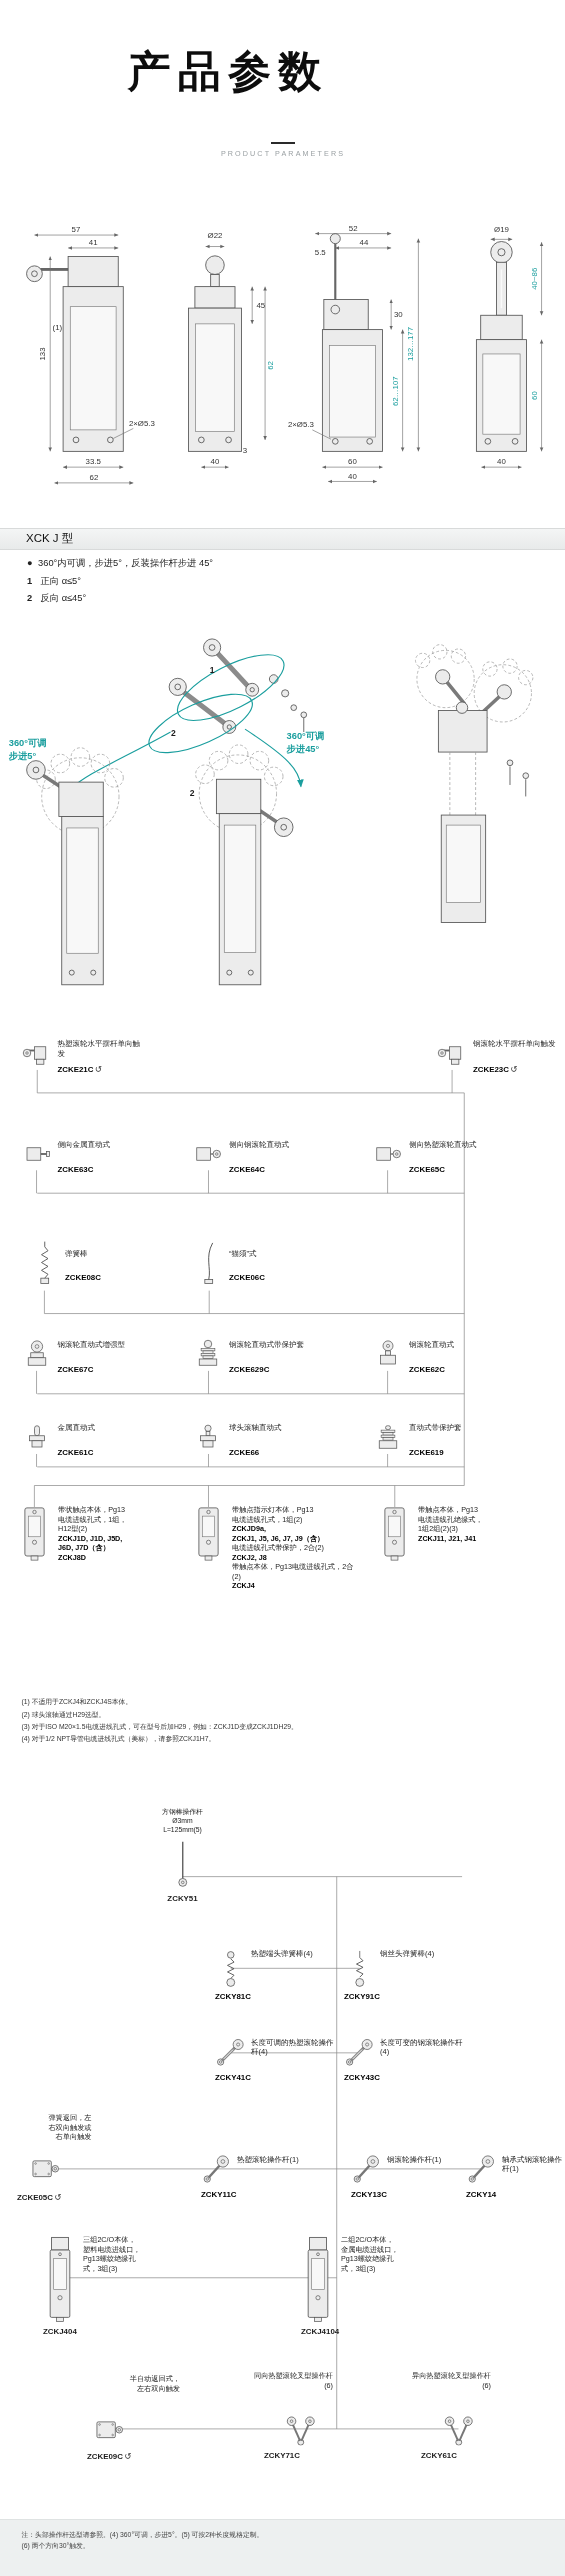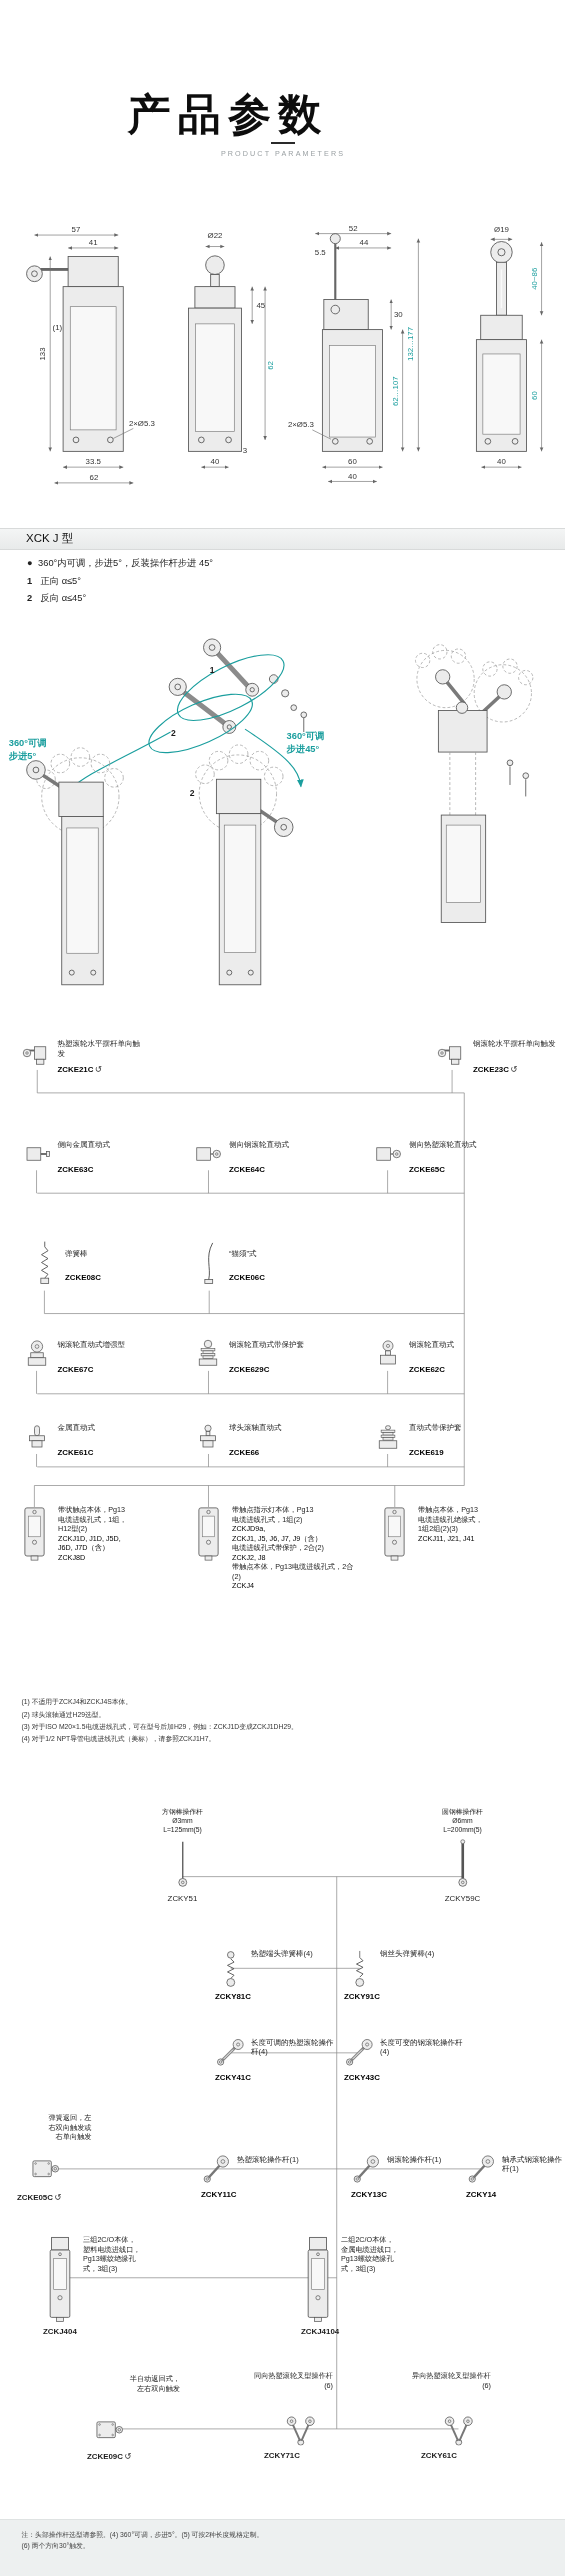--- a/index.html
+++ b/index.html
@@ -1,19 +1,19 @@
 <!DOCTYPE html>
 <html style="font-size:11.5px"><head>
 <meta charset="utf-8">
 <title>产品参数</title>
 <style>
   html,body{margin:0;padding:0;background:#fff;}
   body{font-family:"Liberation Sans","DejaVu Sans",sans-serif;color:#1c1c1c;}
   #page{position:relative;width:566px;height:2576px;background:#fff;overflow:hidden;margin:0 auto;}
-  .page-title{position:absolute;top:43px;left:0;width:456px;text-align:center;font-size:43px;font-weight:900;letter-spacing:7.2px;color:#0d0d0d;margin-top:43px;}
+  .page-title{position:absolute;top:43px;left:0;width:456px;text-align:center;font-size:43px;font-weight:900;letter-spacing:7.2px;color:#0d0d0d;}
   .title-rule{position:absolute;top:142px;left:271px;width:24px;height:2.1px;background:#2a2a2a;}
   .page-subtitle{position:absolute;top:149px;left:0;width:566px;text-align:center;font-size:7.2px;letter-spacing:2.1px;color:#9aa0a3;}
   .sec{position:absolute;left:0;}
   .xbar{position:absolute;top:528px;left:0;width:566px;height:20px;background:linear-gradient(#f4f5f5,#e8eaea);border-top:0.7px solid #d8dada;border-bottom:0.7px solid #d8dada;}
   .xbar .xh{position:absolute;left:26px;top:0;line-height:18.6px;font-size:11.5px;font-weight:normal;color:#111;}
   .bullets{position:absolute;left:27px;font-size:9.3px;color:#222;white-space:nowrap;}
   .bdot{color:#222;margin-right:2.9px;}
   .bnum{display:inline-block;font-weight:bold;margin-right:5.7px;}
   
   .sf{fill:#ececec;stroke:#555;stroke-width:1.2;}
@@ -36,25 +36,25 @@
   .pitem .ic{position:absolute;left:0;top:0;width:30px;height:30px;}
   .ic-tall{width:31.5px !important;height:47px !important;}
   .ic-med{width:31.5px !important;height:40px !important;}
   .pitem .lb{position:absolute;left:36px;top:0.7px;width:87px;font-size:7.5px;line-height:1.28;}
   .pitem .cd{position:absolute;left:36px;top:26px;font-size:7.9px;font-weight:bold;color:#000;white-space:nowrap;}
   .rot{font-weight:normal;font-size:8.6px;color:#333;margin-left:1.4px;}
   .bblock{position:absolute;width:170px;}
   .bblock .icb{position:absolute;left:0;top:1.4px;width:33px;height:56px;}
   .icb-tall{width:34px !important;height:87px !important;}
   .bblock .tx{position:absolute;left:40px;top:0;width:128px;font-size:7.2px;line-height:1.32;}
-  .cd2{font-weight:normal;color:#000;}
+  .cd2{font-weight:bold;color:#000;}
   .cdu{position:absolute;left:0;top:92px;font-size:7.9px;font-weight:bold;white-space:nowrap;}
   .ritem{position:absolute;width:79px;text-align:center;font-size:6.8px;line-height:1.3;}
   .ritem .icr{display:block;width:31.5px;height:54px;margin:2.9px auto 0;}
-  .ritem .cd3{font-size:7.9px;font-weight:normal;margin-top:2.9px;}
+  .ritem .cd3{font-size:7.9px;font-weight:bold;margin-top:2.9px;}
   .fn{position:absolute;left:21.5px;width:527px;font-size:6.8px;color:#333;}
   .lbs{position:absolute;font-size:7.2px;line-height:1.35;text-align:right;}
   .cds{position:absolute;font-size:7.9px;font-weight:bold;white-space:nowrap;}
   .notesbar{position:absolute;top:2519px;left:0;width:566px;height:57px;background:#edf0f0;border-top:0.7px solid #dfe3e3;box-sizing:border-box;padding-top:8.6px;}
   .notesbar div{padding-left:21.5px;font-size:6.8px;color:#444;line-height:1.7;}
 </style>
 </head>
 <body>
 
 <svg width="0" height="0" style="position:absolute" aria-hidden="true">
@@ -602,29 +602,20 @@
 
     <div class="ritem" style="left:143px;top:2.9px">
       <div>方钢棒操作杆</div>
       <div>Ø3mm</div>
       <div>L=125mm(5)</div>
       <svg class="icr" viewBox="0 0 48 80">
           <use href="#s-rod"></use>
         </svg>
       <div class="cd3">ZCKY51</div>
     </div>
-    <div class="ritem" style="left:423px;top:2.9px">
-      <div>圆钢棒操作杆</div>
-      <div>Ø6mm</div>
-      <div>L=200mm(5)</div>
-      <svg class="icr" viewBox="0 0 48 80">
-          <use href="#s-rod-thick"></use>
-        </svg>
-      <div class="cd3">ZCKY59C</div>
-    </div>
 
     <div class="pitem" style="left:215px;top:143px">
       <svg class="ic ic-med" viewBox="0 0 48 60">
           <use href="#s-spring-ball"></use>
         </svg>
       <div class="lb">热塑端头弹簧棒(4)</div>
       <div class="cd" style="left:0;top:44px">ZCKY81C</div>
     </div>
     <div class="pitem" style="left:344px;top:143px">
       <svg class="ic ic-med" viewBox="0 0 48 60">

